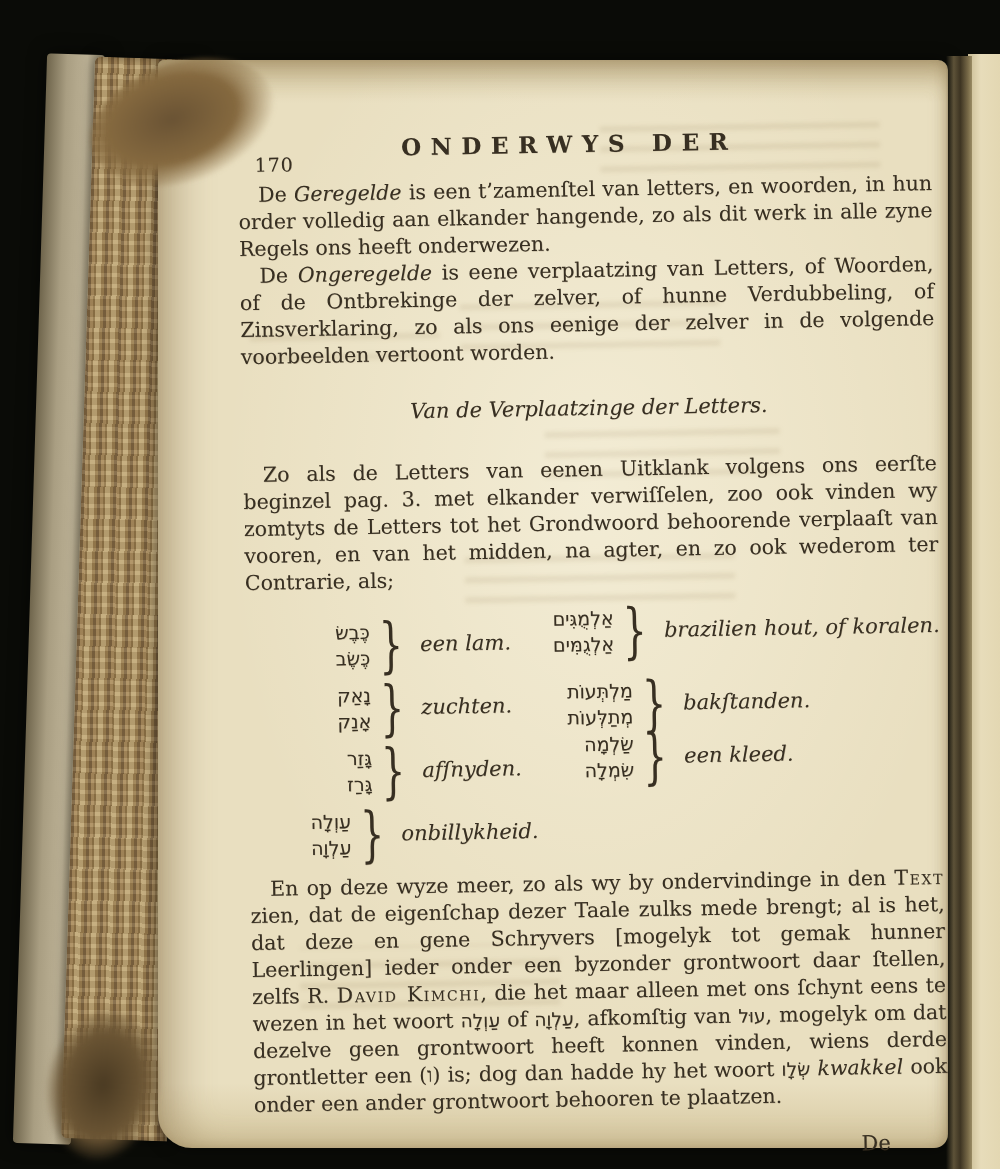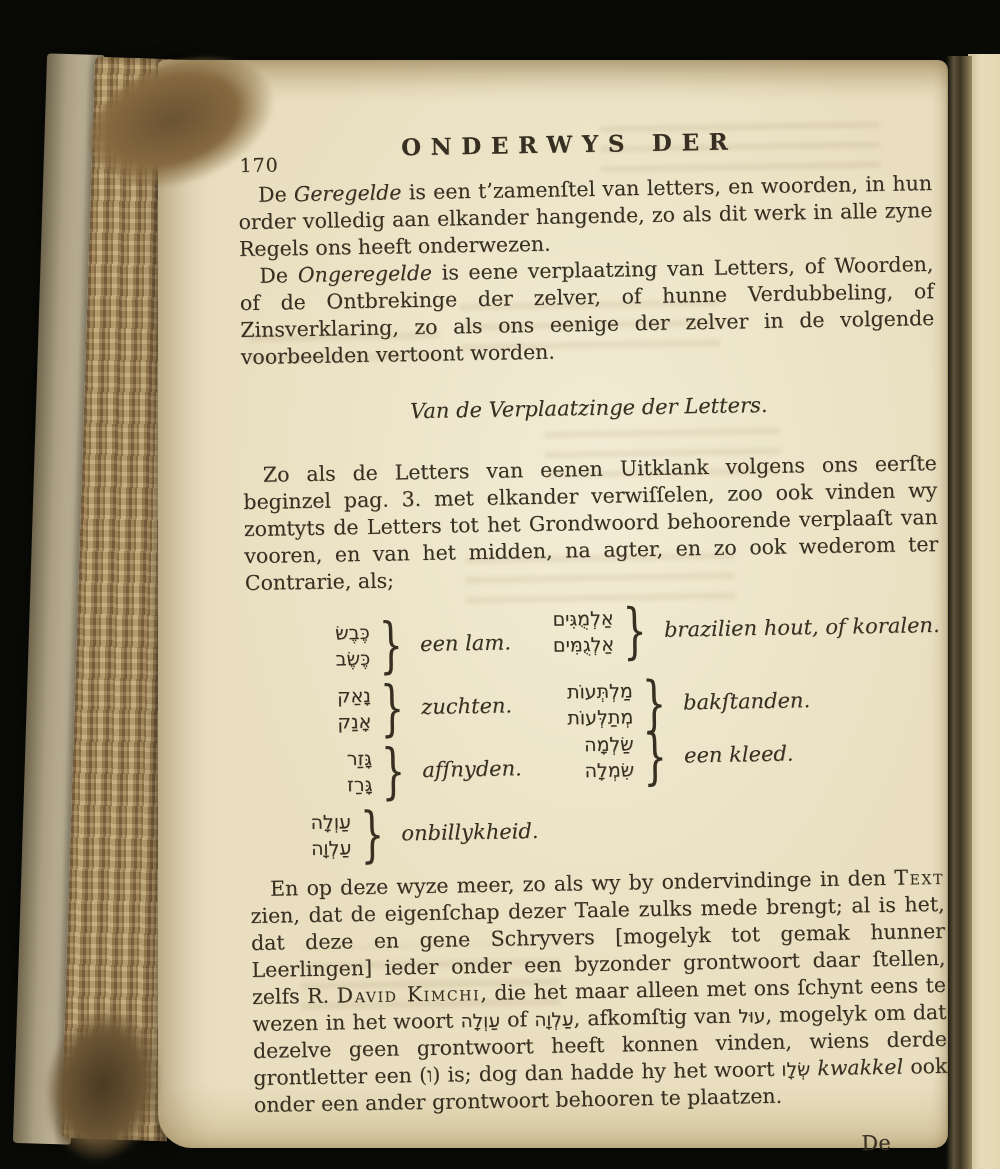--- a/index.html
+++ b/index.html
@@ -77,21 +77,21 @@
   .g6{left:250px;top:330px;width:190px;height:30px;}
   
   .content{
     position:absolute;left:246px;top:130px;width:694px;z-index:7;
     transform:rotate(-1deg);
     color:#372f22;
     font-size:20.5px;line-height:27px;
     text-shadow:0.3px 0.4px 0.6px rgba(70,50,25,.30);
   }
   .headrow{position:relative;height:46px;}
-  .pagenum{position:absolute;left:2px;top:16px;font-size:19px;letter-spacing:1px;}
+  .pagenum{position:absolute;left:17px;top:16px;font-size:19px;letter-spacing:1px;}
   .runhead{
     position:absolute;left:0;right:30px;top:0;text-align:center;
     font-size:23px;letter-spacing:.42em;font-weight:bold;
   }
   p{margin:0;text-align:justify;text-indent:20px;}
   .sect-head{
     text-align:center;font-style:italic;font-size:21px;
     margin:30px 0 34px 0;text-indent:0;
   }
   .p3{margin-bottom:24px;}

